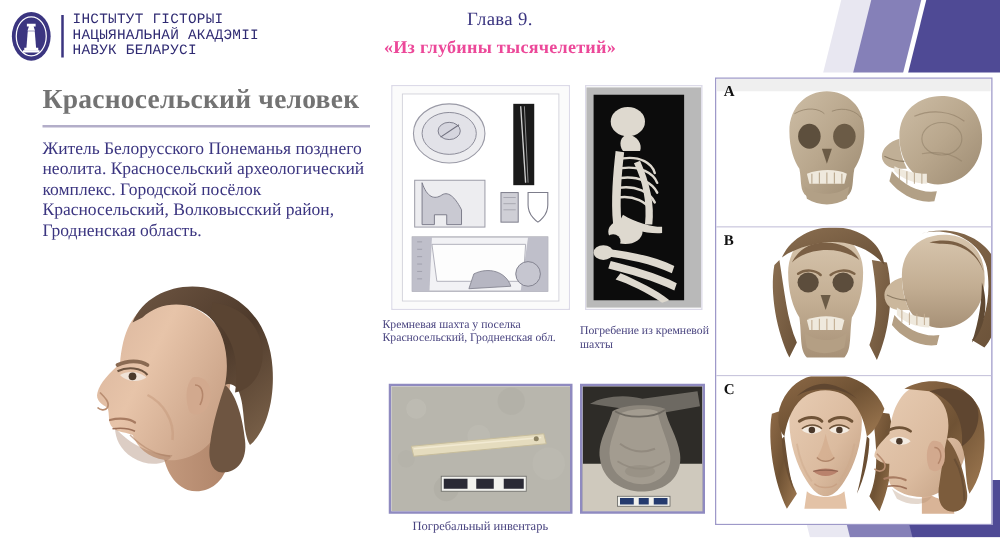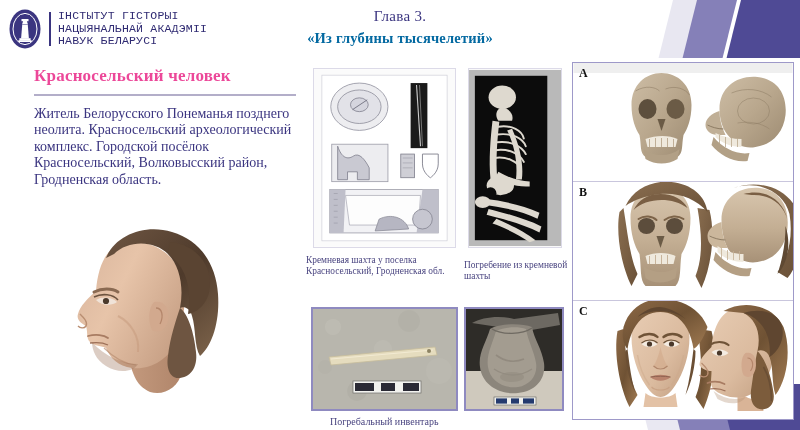--- a/index.html
+++ b/index.html
@@ -37,28 +37,28 @@
 
   .chapter{
     position:absolute;left:0;right:0;top:8px;text-align:center;
     pointer-events:none;
   }
   .chapter .ch-num{
     font-size:15px;color:#3b3580;font-family:"Liberation Serif", serif;
     margin:0 0 5px 0;letter-spacing:.3px;
   }
   .chapter .ch-title{
-    font-size:14.5px;color:#0369a1;font-weight:bold;
+    font-size:14.5px;color:#ec4899;font-weight:bold;
     font-family:"Liberation Serif", serif;letter-spacing:.2px;
   }
 
   
   .left-col{position:absolute;left:34px;top:66px;width:268px;}
   .page-title{
-    font-size:17px;font-weight:bold;color:#ec4899;
+    font-size:22px;font-weight:bold;color:#737373;
     font-family:"Liberation Serif", serif;letter-spacing:.2px;margin:0;
   }
   .title-rule{height:1.5px;background:#b3aec9;margin:8px 0 10px 0;width:262px;}
   .body-text{
     font-size:14px;line-height:16.5px;color:#3b3580;
     font-family:"Liberation Serif", serif;margin:0;
   }
 
   .portrait{position:absolute;left:18px;top:196px;width:286px;height:234px;}
   .portrait svg{display:block;width:100%;height:100%;}
@@ -121,21 +121,21 @@
         <rect x="10.4" y="32.2" width="13.2" height="1.8" fill="#ffffff"></rect>
       </svg>
     </span>
     <span class="logo-rule"></span>
     <span class="logo-text">ІНСТЫТУТ ГІСТОРЫІ
 НАЦЫЯНАЛЬНАЙ АКАДЭМІІ
 НАВУК БЕЛАРУСІ</span>
   </div>
 
   <div class="chapter">
-    <div class="ch-num">Глава 3.</div>
+    <div class="ch-num">Глава 9.</div>
     <div class="ch-title">«Из глубины тысячелетий»</div>
   </div>
 
   <div class="left-col">
     <h1 class="page-title">Красносельский человек</h1>
     <div class="title-rule"></div>
     <p class="body-text">Житель Белорусского Понеманья позднего неолита. Красносельский археологический комплекс. Городской посёлок Красносельский, Волковысский район, Гродненская область.</p>
   </div>
 
   <div class="portrait">

